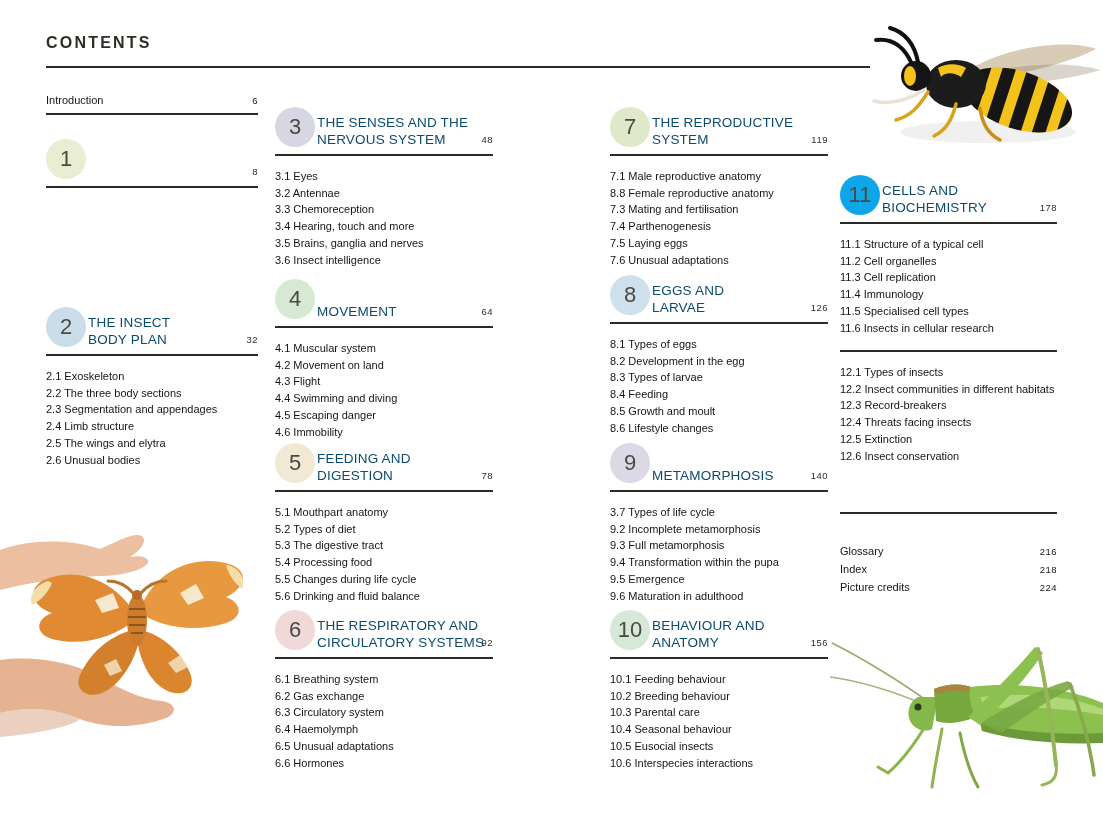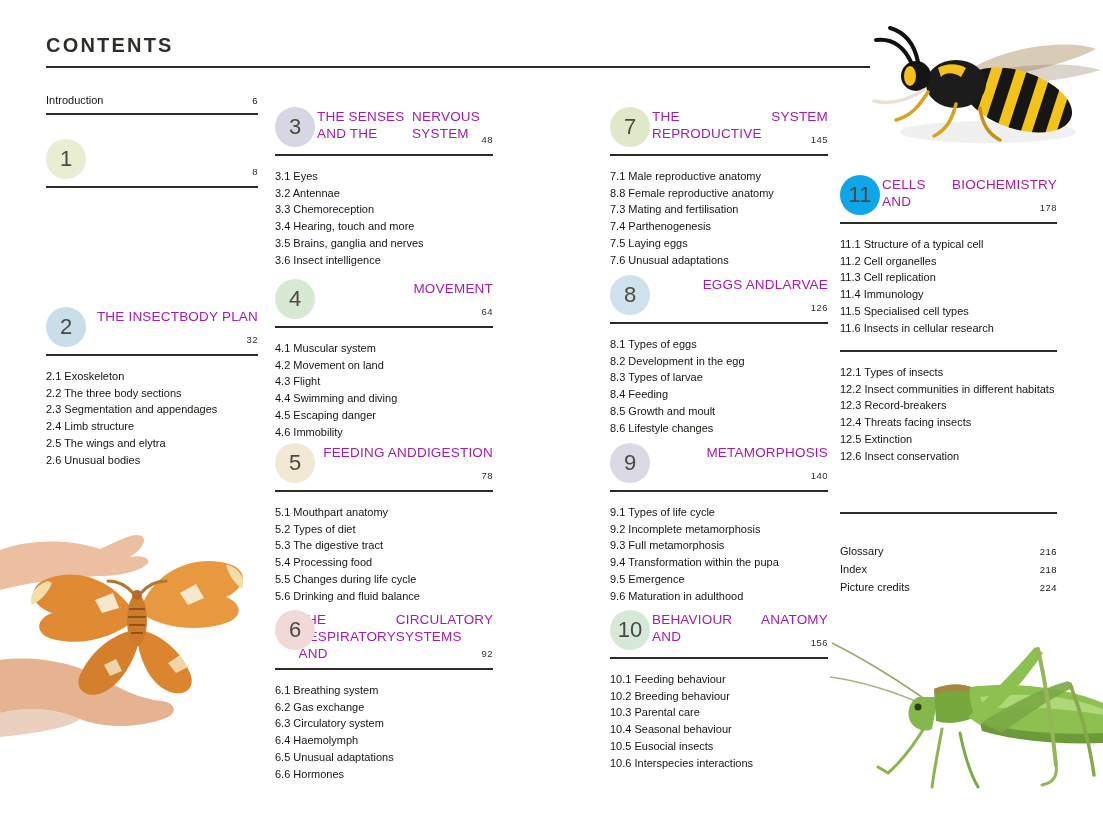--- a/index.html
+++ b/index.html
@@ -1,30 +1,30 @@
 <!DOCTYPE html>
 <html><head>
 <meta charset="utf-8">
 <style>
   html,body{margin:0;padding:0;background:#fff}
   .page{position:relative;width:1103px;height:827px;background:#ffffff;overflow:hidden;
         font-family:"Liberation Sans",sans-serif;color:#15150f}
-  .pagetitle{position:absolute;left:46px;top:34px;font-size:20px;font-weight:700;
+  .pagetitle{position:absolute;left:46px;top:34px;font-size:16px;font-weight:700;
              letter-spacing:2.2px;color:#2e2d27}
   .hrule{position:absolute;left:46px;top:66px;width:824px;border-top:2px solid #2b2a25}
   .block{position:absolute}
   .row{display:flex;justify-content:space-between;align-items:flex-end;font-size:11px;color:#15150f}
   .row .pg{font-size:9.5px;letter-spacing:.5px}
   .thinrule{border-top:2px solid #2b2a25;margin-top:7px}
   .chap-head{position:relative;padding-left:42px;min-height:40px}
   .badge{position:absolute;left:0;top:-1px;width:40px;height:40px;border-radius:50%;
          display:flex;align-items:center;justify-content:center;font-size:22px;
          font-weight:400;color:#4a4a42}
-  .ctitle{display:flex;justify-content:flex-end;min-height:40px;
-          font-size:13.5px;line-height:17px;color:#a21caf;letter-spacing:.2px}
+  .ctitle{display:flex;flex-direction:column;justify-content:flex-end;min-height:40px;
+          font-size:13.5px;line-height:17px;color:#0c4a6e;letter-spacing:.2px}
   .cpage{position:absolute;right:0;bottom:3px;font-size:9.5px;letter-spacing:.5px;color:#2e2d28}
   .crule{border-top:2px solid #2b2a25;margin-top:6px}
   .items{list-style:none;margin:12px 0 0;padding:0;font-size:11px;line-height:16.7px;
          color:#15150f;white-space:nowrap}
   .bm-rows{margin-top:32px}
   .bm-rows .row{margin-bottom:7px;line-height:11px}
   .photo{position:absolute}
 </style>
 </head>
 <body>
@@ -150,21 +150,21 @@
     </ul>
   </section>
 
   <section class="block" style="left:610px;top:108px;width:218px">
     <div class="chap-head">
       <span class="badge" style="background-color: rgb(223, 233, 201);">7</span>
       <div class="ctitle">
           <span>THE REPRODUCTIVE</span>
           <span>SYSTEM</span>
         </div>
-      <span class="cpage">145</span>
+      <span class="cpage">119</span>
     </div>
     <div class="crule"></div>
     <ul class="items">
       <li>7.1 Male reproductive anatomy</li>
       <li>8.8 Female reproductive anatomy</li>
       <li>7.3 Mating and fertilisation</li>
       <li>7.4 Parthenogenesis</li>
       <li>7.5 Laying eggs</li>
       <li>7.6 Unusual adaptations</li>
     </ul>
@@ -194,21 +194,21 @@
     <div class="chap-head">
       <span class="badge" style="background-color: rgb(219, 217, 230);">9</span>
       <div class="ctitle">
           <span></span>
           <span>METAMORPHOSIS</span>
         </div>
       <span class="cpage">140</span>
     </div>
     <div class="crule"></div>
     <ul class="items">
-      <li>9.1 Types of life cycle</li>
+      <li>3.7 Types of life cycle</li>
       <li>9.2 Incomplete metamorphosis</li>
       <li>9.3 Full metamorphosis</li>
       <li>9.4 Transformation within the pupa</li>
       <li>9.5 Emergence</li>
       <li>9.6 Maturation in adulthood</li>
     </ul>
   </section>
 
   <section class="block" style="left:610px;top:611px;width:218px">
     <div class="chap-head">

